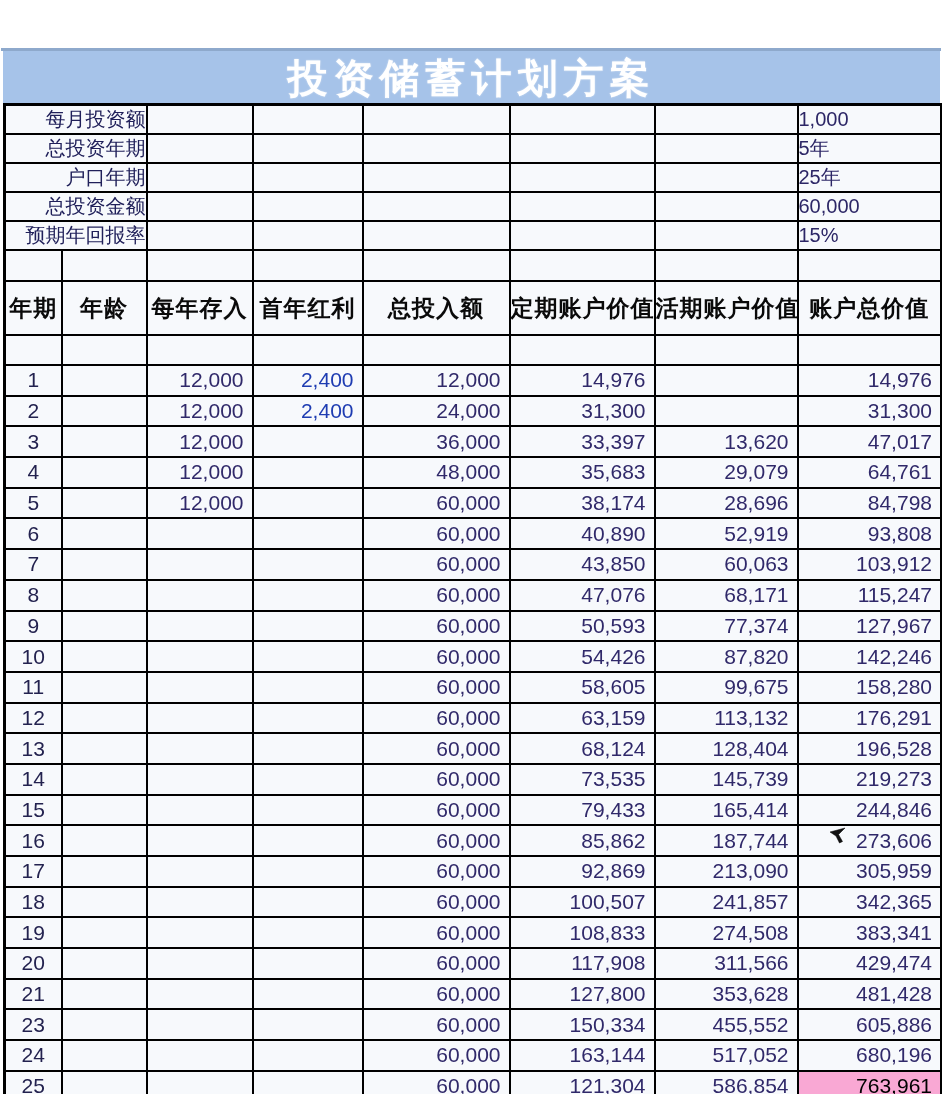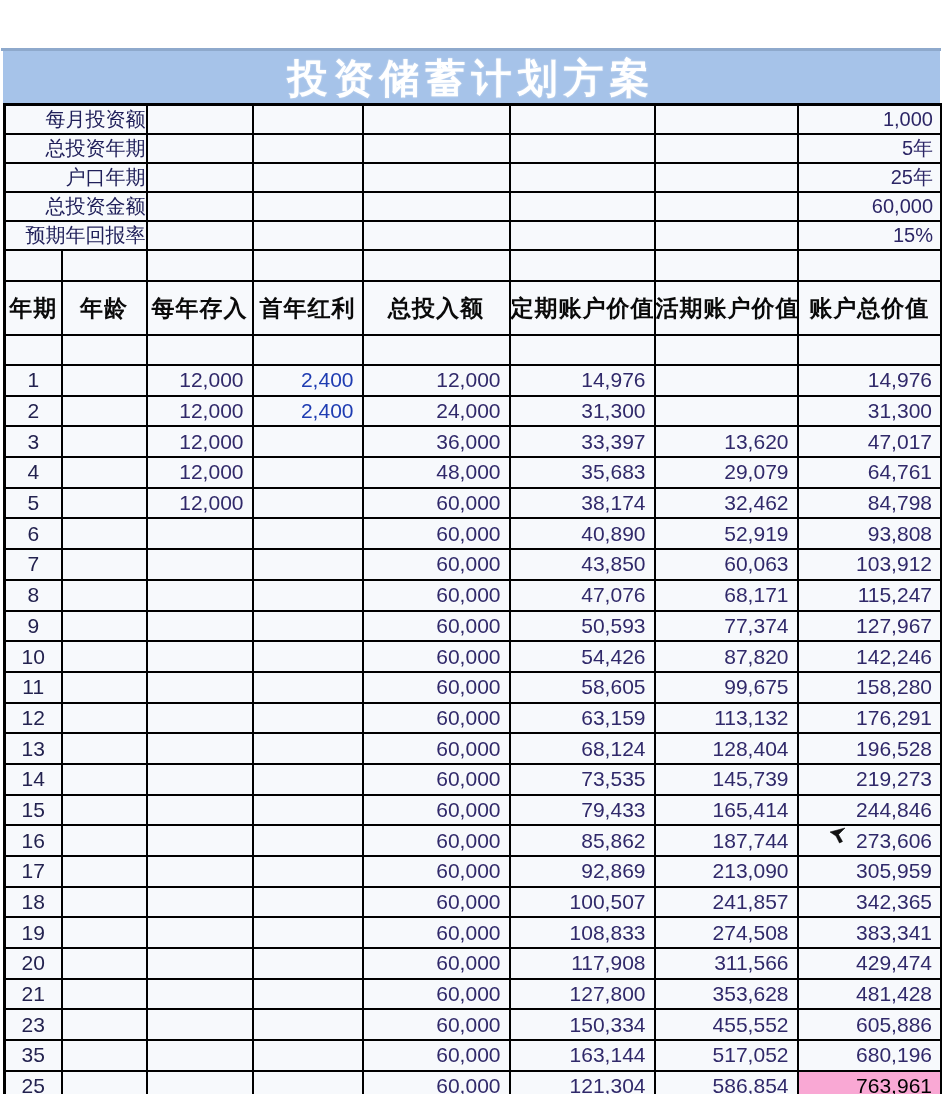--- a/index.html
+++ b/index.html
@@ -21,21 +21,21 @@
   }
   td, th {
     border:2px solid #000; background:#f7f9fc;
     overflow:hidden; white-space:nowrap; padding:0;
     vertical-align:middle;
   }
 
   
   tr.param-row td { height:25px; font-size:20px; }
   td.param-label { text-align:right; padding-left:7px; color:#20205a; }
-  td.param-value { text-align:right; padding-right:7px; color:#2c2666;padding-left:28px; }
+  td.param-value { text-align:left; padding-right:7px; color:#2c2666; }
 
   
   tr.spacer-a td { height:29px; }
   tr.spacer-b td { height:28px; }
 
   
   th { height:52px; font-size:23px; font-weight:bold; color:#0a0a0a; text-align:center; letter-spacing:1px; }
 
   
   #rows td { height:28.7px; font-size:21px; color:#30296a; }
@@ -189,21 +189,21 @@
           <td class="c6">29,079</td>
           <td class="c7">64,761</td>
         </tr>
         <tr>
           <td class="c0">5</td>
           <td class="c1"></td>
           <td class="c2">12,000</td>
           <td class="c3"></td>
           <td class="c4">60,000</td>
           <td class="c5">38,174</td>
-          <td class="c6">32,462</td>
+          <td class="c6">28,696</td>
           <td class="c7">84,798</td>
         </tr>
         <tr>
           <td class="c0">6</td>
           <td class="c1"></td>
           <td class="c2"></td>
           <td class="c3"></td>
           <td class="c4">60,000</td>
           <td class="c5">40,890</td>
           <td class="c6">52,919</td>
@@ -363,21 +363,21 @@
           <td class="c0">23</td>
           <td class="c1"></td>
           <td class="c2"></td>
           <td class="c3"></td>
           <td class="c4">60,000</td>
           <td class="c5">150,334</td>
           <td class="c6">455,552</td>
           <td class="c7">605,886</td>
         </tr>
         <tr>
-          <td class="c0">35</td>
+          <td class="c0">24</td>
           <td class="c1"></td>
           <td class="c2"></td>
           <td class="c3"></td>
           <td class="c4">60,000</td>
           <td class="c5">163,144</td>
           <td class="c6">517,052</td>
           <td class="c7">680,196</td>
         </tr>
         <tr>
           <td class="c0">25</td>

